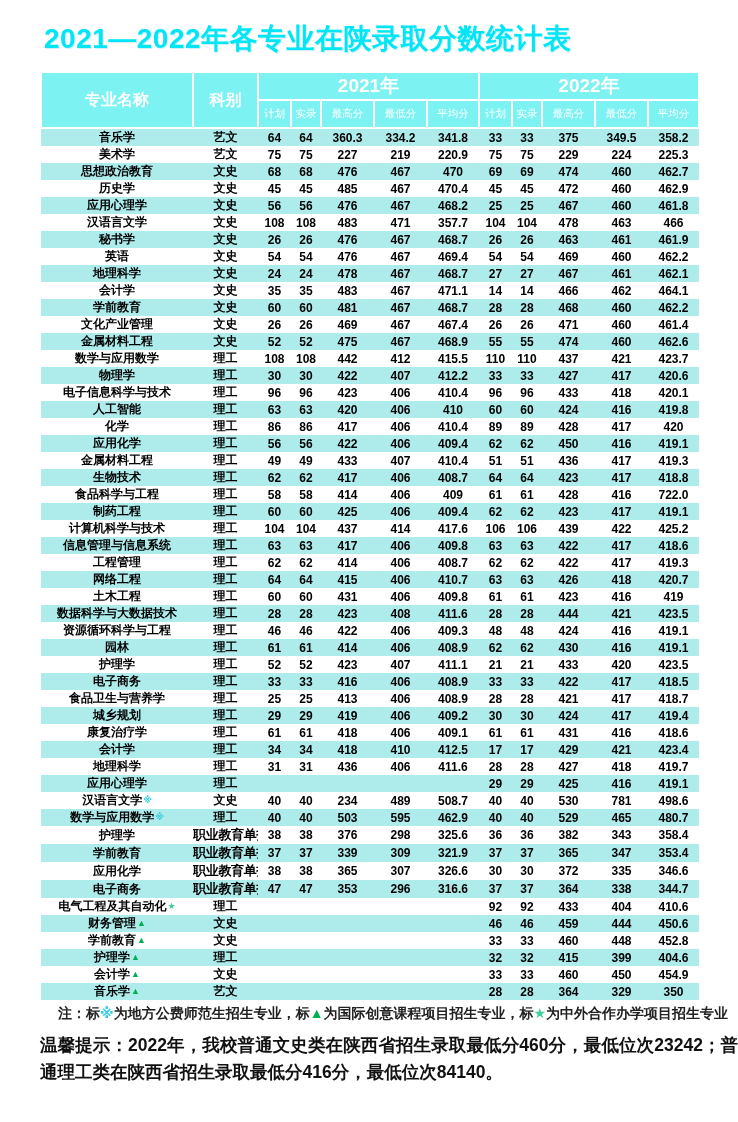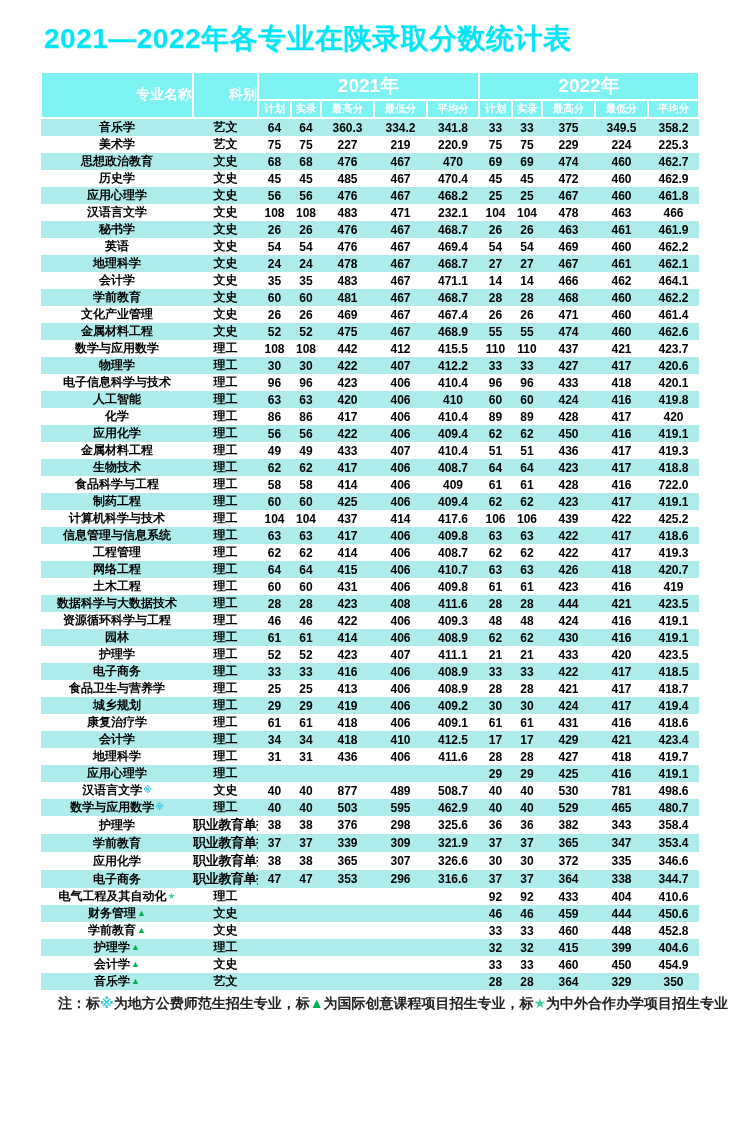--- a/index.html
+++ b/index.html
@@ -28,23 +28,23 @@
   }
   table.scores{
     border-collapse:collapse;table-layout:fixed;
     margin:13px 0 0 40px;width:658px;
   }
   thead th{
     background:var(--header-bg);color:#fff;
     border:2px solid #fff;padding:0;text-align:center;
     font-weight:bold;
   }
-  thead th.big{font-size:14px;text-align:right;}
+  thead th.big{font-size:16px;}
   thead th.year{font-size:19px;height:22px;}
-  thead th.sub{font-size:10.5px;height:18px;font-weight:bold;}
+  thead th.sub{font-size:10.5px;height:28px;font-weight:normal;}
   tbody td{
     height:17px;padding:0;text-align:center;
     font-size:12px;font-weight:bold;color:#000;
     white-space:nowrap;overflow:hidden;vertical-align:middle;
   }
   tbody tr:nth-child(odd){background:var(--stripe-bg);}
   tbody td.cat-small{font-size:13px;letter-spacing:-0.3px;}
   .marker{font-size:9px;margin-left:1px;vertical-align:1.5px;font-weight:bold;}
   .marker-cyan{color:var(--marker-cyan);}
   .marker-green{color:var(--marker-green);}
@@ -172,21 +172,21 @@
           <td>460</td>
           <td>461.8</td>
         </tr>
         <tr>
           <td>汉语言文学</td>
           <td>文史</td>
           <td>108</td>
           <td>108</td>
           <td>483</td>
           <td>471</td>
-          <td>232.1</td>
+          <td>357.7</td>
           <td>104</td>
           <td>104</td>
           <td>478</td>
           <td>463</td>
           <td>466</td>
         </tr>
         <tr>
           <td>秘书学</td>
           <td>文史</td>
           <td>26</td>
@@ -646,21 +646,21 @@
           <td>29</td>
           <td>425</td>
           <td>416</td>
           <td>419.1</td>
         </tr>
         <tr>
           <td>汉语言文学<span class="marker marker-cyan">※</span></td>
           <td>文史</td>
           <td>40</td>
           <td>40</td>
-          <td>877</td>
+          <td>234</td>
           <td>489</td>
           <td>508.7</td>
           <td>40</td>
           <td>40</td>
           <td>530</td>
           <td>781</td>
           <td>498.6</td>
         </tr>
         <tr>
           <td>数学与应用数学<span class="marker marker-cyan">※</span></td>
@@ -816,14 +816,15 @@
           <td>329</td>
           <td>350</td>
         </tr>
       </tbody>
   </table>
 
   <p class="note">
     <span>注：标</span><span class="marker-cyan">※</span><span>为地方公费师范生招生专业，标</span><span class="marker-green">▲</span><span>为国际创意课程项目招生专业，标</span><span class="marker-star">★</span><span>为中外合作办学项目招生专业</span>
   </p>
 
+  <p class="tips">温馨提示：2022年，我校普通文史类在陕西省招生录取最低分460分，最低位次23242；普通理工类在陕西省招生录取最低分416分，最低位次84140。</p>
 
 </div>
 
 </body></html>

